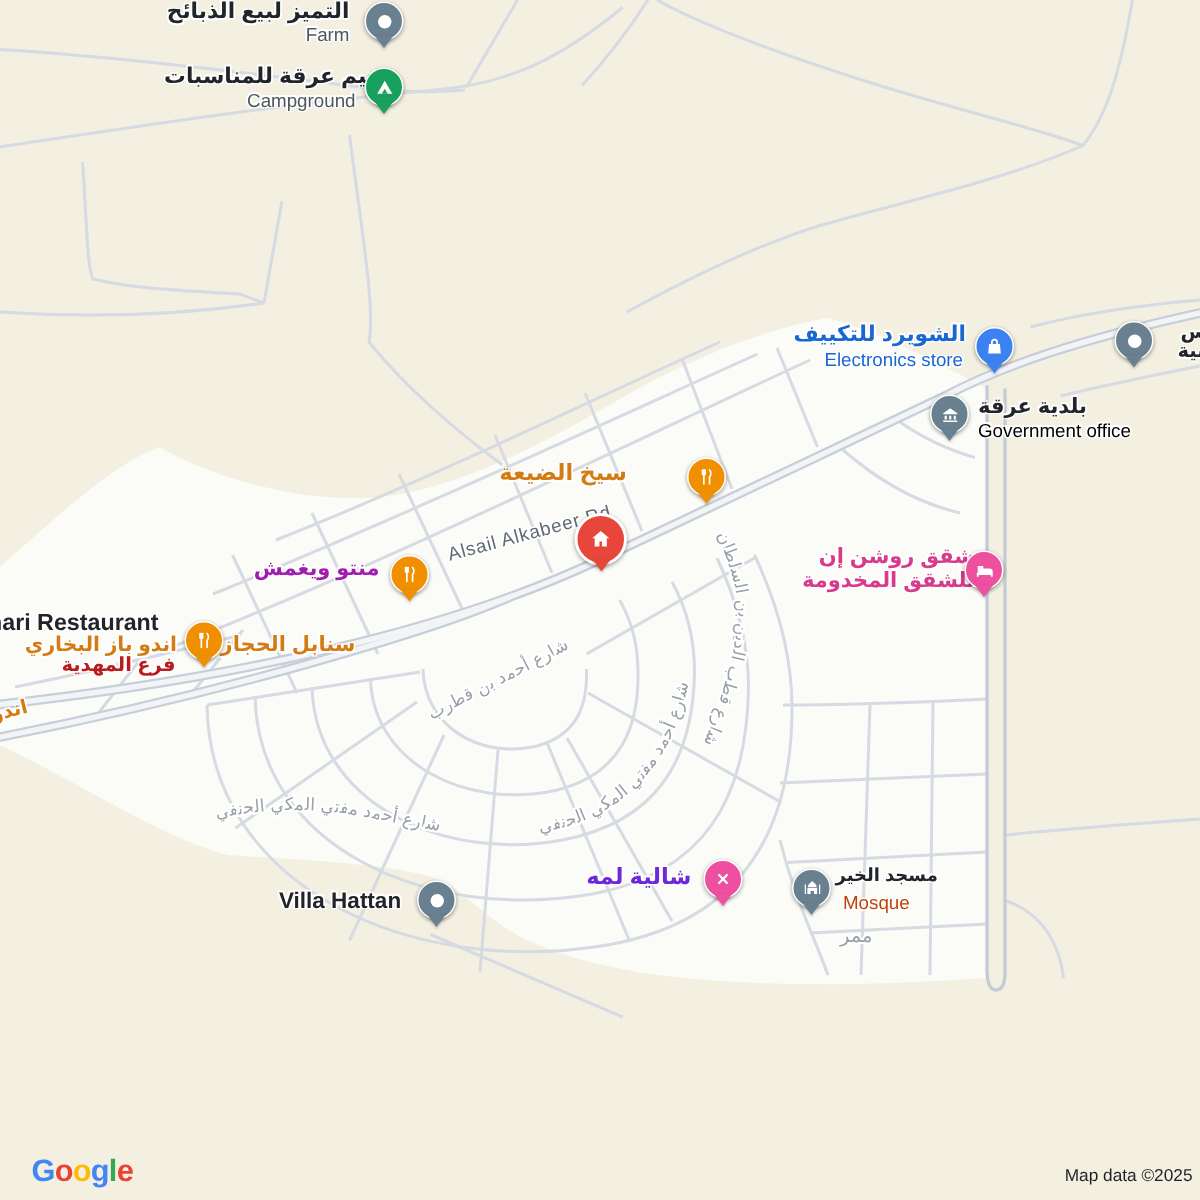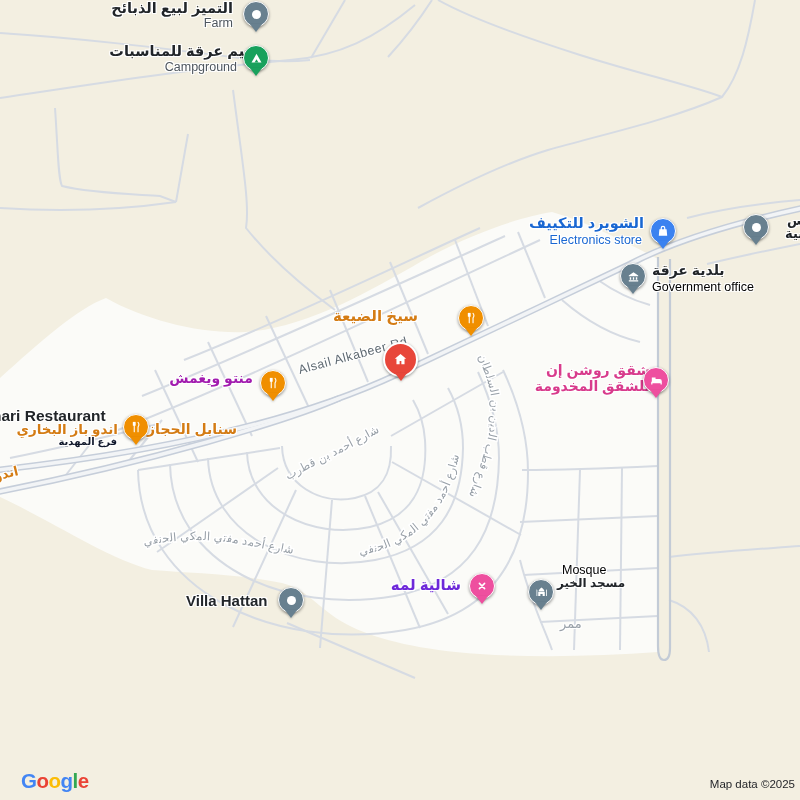--- a/index.html
+++ b/index.html
@@ -136,33 +136,33 @@
   <div class="lbl ar" style="left: 652px; top: 263px; color: rgb(33, 37, 41);">بلدية عرقة</div>
   <div class="lbl sub" style="left: 652px; top: 281px; color: #000000; text-align: center;">Government office</div>
 
   <div class="lbl ar" style="right: 382px; top: 308px; font-size: 15px; color: rgb(212, 124, 20);">سيخ الضيعة</div>
 
   <div class="lbl ar" style="right: 547px; top: 371px; color: #a21caf;">منتو ويغمش</div>
   <div class="lbl ar" style="right: 563px; top: 386px; color: rgb(212, 124, 20); margin-top: 36px;">سنابل الحجاز</div>
 
   <div class="lbl" style="left: -8px; top: 407px; font-size: 15.5px; color: rgb(33, 37, 41);">hari Restaurant</div>
   <div class="lbl ar" style="right: 682px; top: 423px; font-size: 13.5px; color: rgb(212, 124, 20);">اندو باز البخاري</div>
-  <div class="lbl ar" style="right: 683px; top: 436px; font-size: 10px; color: #0f172a;">فرع المهدية</div>
+  <div class="lbl ar" style="right: 683px; top: 436px; font-size: 13px; color: #b91c1c;">فرع المهدية</div>
 
   <div class="lbl ar rot" style="left: -6px; top: 470px; font-size: 13px; transform: rotate(-14deg); color: rgb(212, 124, 20);">اندو</div>
 
   <div class="lbl rot" style="left: 299px; top: 364px; font-size: 12.5px; font-weight: 400; letter-spacing: 0.6px; transform: rotate(-15deg); color: rgb(95, 106, 114);">Alsail Alkabeer Rd</div>
 
   <div class="lbl ar" style="right: 150px; top: 363px; color: rgb(216, 59, 140);">شقق روشن إن</div>
   <div class="lbl ar" style="right: 150px; top: 379px; color: rgb(216, 59, 140);">للشقق المخدومة</div>
 
   <div class="lbl ar" style="right: 339px; top: 577px; font-size: 15px; color: #6d28d9;">شالية لمه</div>
 
   <div class="lbl ar" style="left: 557px; top: 577px; font-size: 12px; color: rgb(33, 37, 41);">مسجد الخير</div>
-  <div class="lbl sub" style="left: 562px; top: 564px; color: #000000;">Mosque</div>
+  <div class="lbl sub" style="left: 562px; top: 596px; color: #c2410c;">Mosque</div>
   <div class="lbl ar street-lbl" style="left: 560px; top: 617px; color: rgb(152, 160, 168);">ممر</div>
 
   <div class="lbl" style="left: 186px; top: 593px; font-size: 15px; color: rgb(33, 37, 41);">Villa Hattan</div>
 
   <div class="pin donut" style="left: 243px; top: 1px; --c: #68808f;"></div>
 
   <div class="pin" style="left: 243px; top: 45px; --c: #18a15c;">
     <svg width="15" height="15" viewBox="0 0 24 24">
       <path fill="#fff" d="M12 4.5 20 18.5H4Z"></path>
         <path class="notch" d="M12 13l3.2 5.5H8.8Z"></path>

